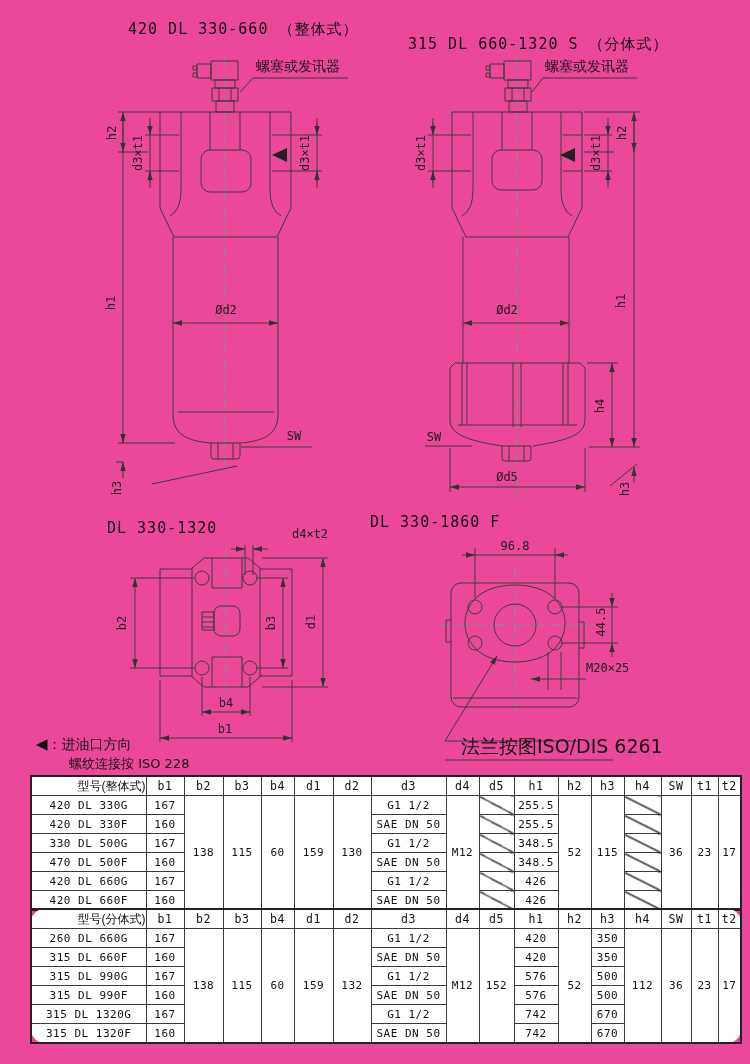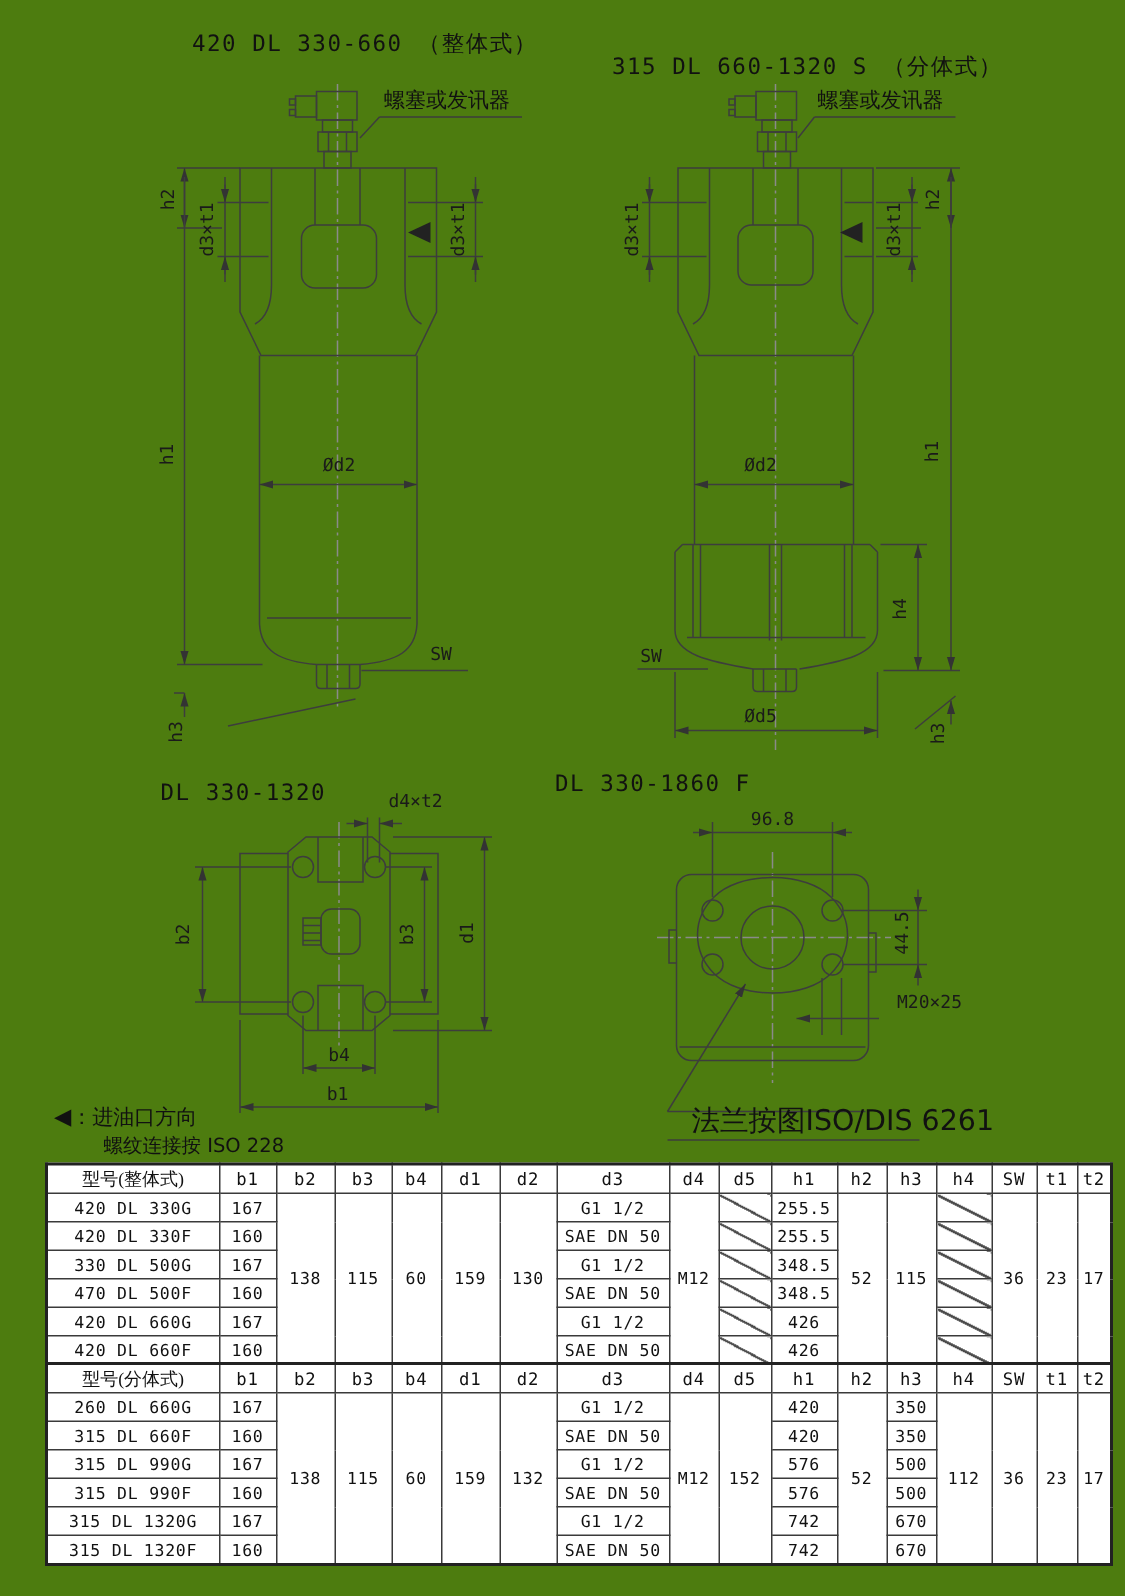--- a/index.html
+++ b/index.html
@@ -1,42 +1,42 @@
 <!DOCTYPE html>
 <html><head>
 <meta charset="utf-8">
 <style>
   html,body { margin:0; padding:0; background:#fff; }
   .page {
-    position:relative; width:750px; height:1064px; background:#4d7c0f;
+    position:relative; width:750px; height:1064px; background:#ec4899;
     font-family:"DejaVu Sans Mono", monospace; overflow:hidden; color:#1c1c1c;
   }
   svg.draw { position:absolute; left:0; top:0; }
   .lbl { position:absolute; font-size:12px; color:#1a1a1a; white-space:nowrap; }
   .c  { transform:translate(-50%,-50%); }
   .v  { transform:translate(-50%,-50%) rotate(-90deg); }
   .title { position:absolute; font-size:15px; letter-spacing:1px; color:#111;
            font-family:"DejaVu Sans Mono", monospace; white-space:nowrap; }
   .cjk { font-family:"DejaVu Sans", sans-serif; }
   .plug-lbl { position:absolute; font-size:14px; color:#111; white-space:nowrap; }
   .note { position:absolute; font-size:19px; color:#111; white-space:nowrap;margin-top:12px; }
   .legend { position:absolute; left:36px; top:735px; font-size:14px; color:#111; }
   .legend .tri { font-size:15px; }
   .legend2 { position:absolute; left:37px; top:755px; font-size:13px; color:#111;padding-left:32px; }
 
   table.spec { position:absolute; left:30px; border-collapse:collapse; table-layout:fixed;
                width:710px; font-size:11px; color:#111; background:#fff; }
   .spec.t1 { top:775px; }
-  .spec.t2 { top:908px; }
+  .spec.t2 { top:908px;border-radius:17px; }
   .spec td, .spec th { border:1px solid #3a3a3a; height:18px; padding:0; text-align:center;
                        font-weight:normal; overflow:hidden; white-space:nowrap;
                        font-family:"DejaVu Sans Mono", monospace; letter-spacing:0.5px; }
   .spec { border:2px solid #222; }
   .spec th { font-size:11.5px; }
-  .spec th.model-h { font-size:12px; letter-spacing:0; font-family:Liberation Serif, serif; }
+  .spec th.model-h { font-size:12px; letter-spacing:0; font-family:Liberation Sans, sans-serif;text-align:right; }
   .na { background-image:linear-gradient(to right top, transparent 47.5%, #4a4a4a 47.5%, #4a4a4a 52.5%, transparent 52.5%); }
 </style>
 </head>
 <body>
 
 <div class="page">
 
   <svg class="draw" width="750" height="775" viewBox="0 0 750 775">
     <defs>
       <marker id="ar" markerWidth="10" markerHeight="7" refX="9" refY="3.5" orient="auto-start-reverse" markerUnits="userSpaceOnUse">
@@ -193,30 +193,30 @@
   <span class="lbl v" style="left:622px; top:133px;">h2</span>
   <span class="lbl v" style="left:421px; top:153px;">d3×t1</span>
   <span class="lbl v" style="left:596px; top:153px;">d3×t1</span>
   <span class="lbl c" style="left:507px; top:310px;">Ød2</span>
   <span class="lbl v" style="left:621px; top:301px;">h1</span>
   <span class="lbl v" style="left:600px; top:406px;">h4</span>
   <span class="lbl c" style="left:434px; top:437px;">SW</span>
   <span class="lbl c" style="left:507px; top:477px;">Ød5</span>
   <span class="lbl v" style="left:625px; top:489px;">h3</span>
 
-  <span class="lbl c" style="left:277px; top:534px;">d4×t2</span>
+  <span class="lbl c" style="left:310px; top:534px;">d4×t2</span>
   <span class="lbl v" style="left:122px; top:623px;">b2</span>
   <span class="lbl v" style="left:271px; top:623px;">b3</span>
   <span class="lbl v" style="left:311px; top:622px;">d1</span>
   <span class="lbl c" style="left:226px; top:703px;">b4</span>
   <span class="lbl c" style="left:225px; top:729px;">b1</span>
 
   <span class="lbl c" style="left:515px; top:546px;">96.8</span>
   <span class="lbl v" style="left:601px; top:622px;">44.5</span>
-  <span class="lbl" style="left:586px; top:661px;margin-left:12px;">M20×25</span>
+  <span class="lbl" style="left:586px; top:661px;">M20×25</span>
   <div class="note cjk" style="left:461px; top:722px;">法兰按图ISO/DIS 6261</div>
 
   <div class="legend cjk">
     <span class="tri">◀</span><span>：进油口方向</span>
   </div>
   <div class="legend2 cjk">螺纹连接按 ISO 228</div>
 
   <table class="spec t1">
     <colgroup>
       <col style="width:115px">

